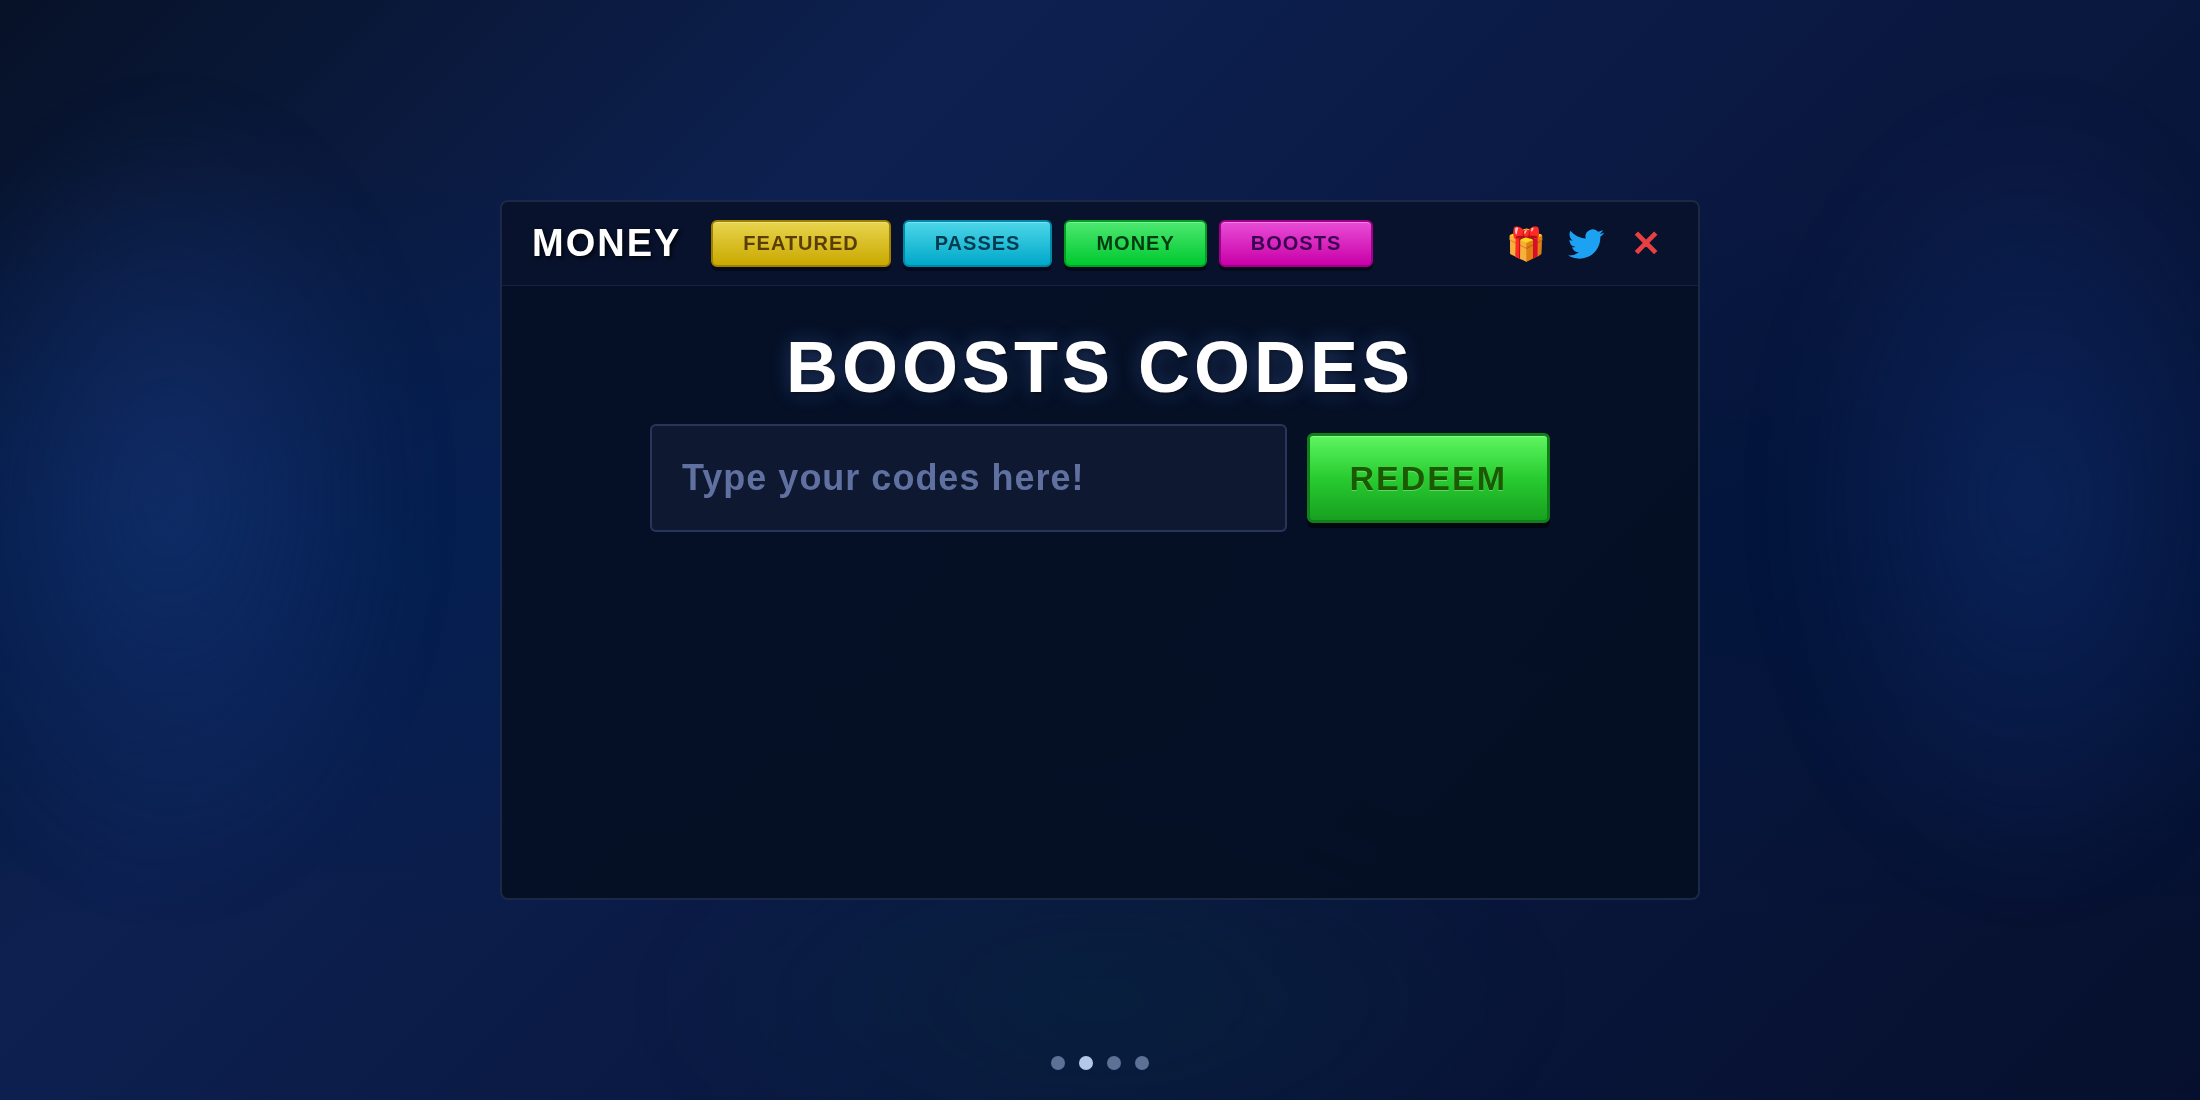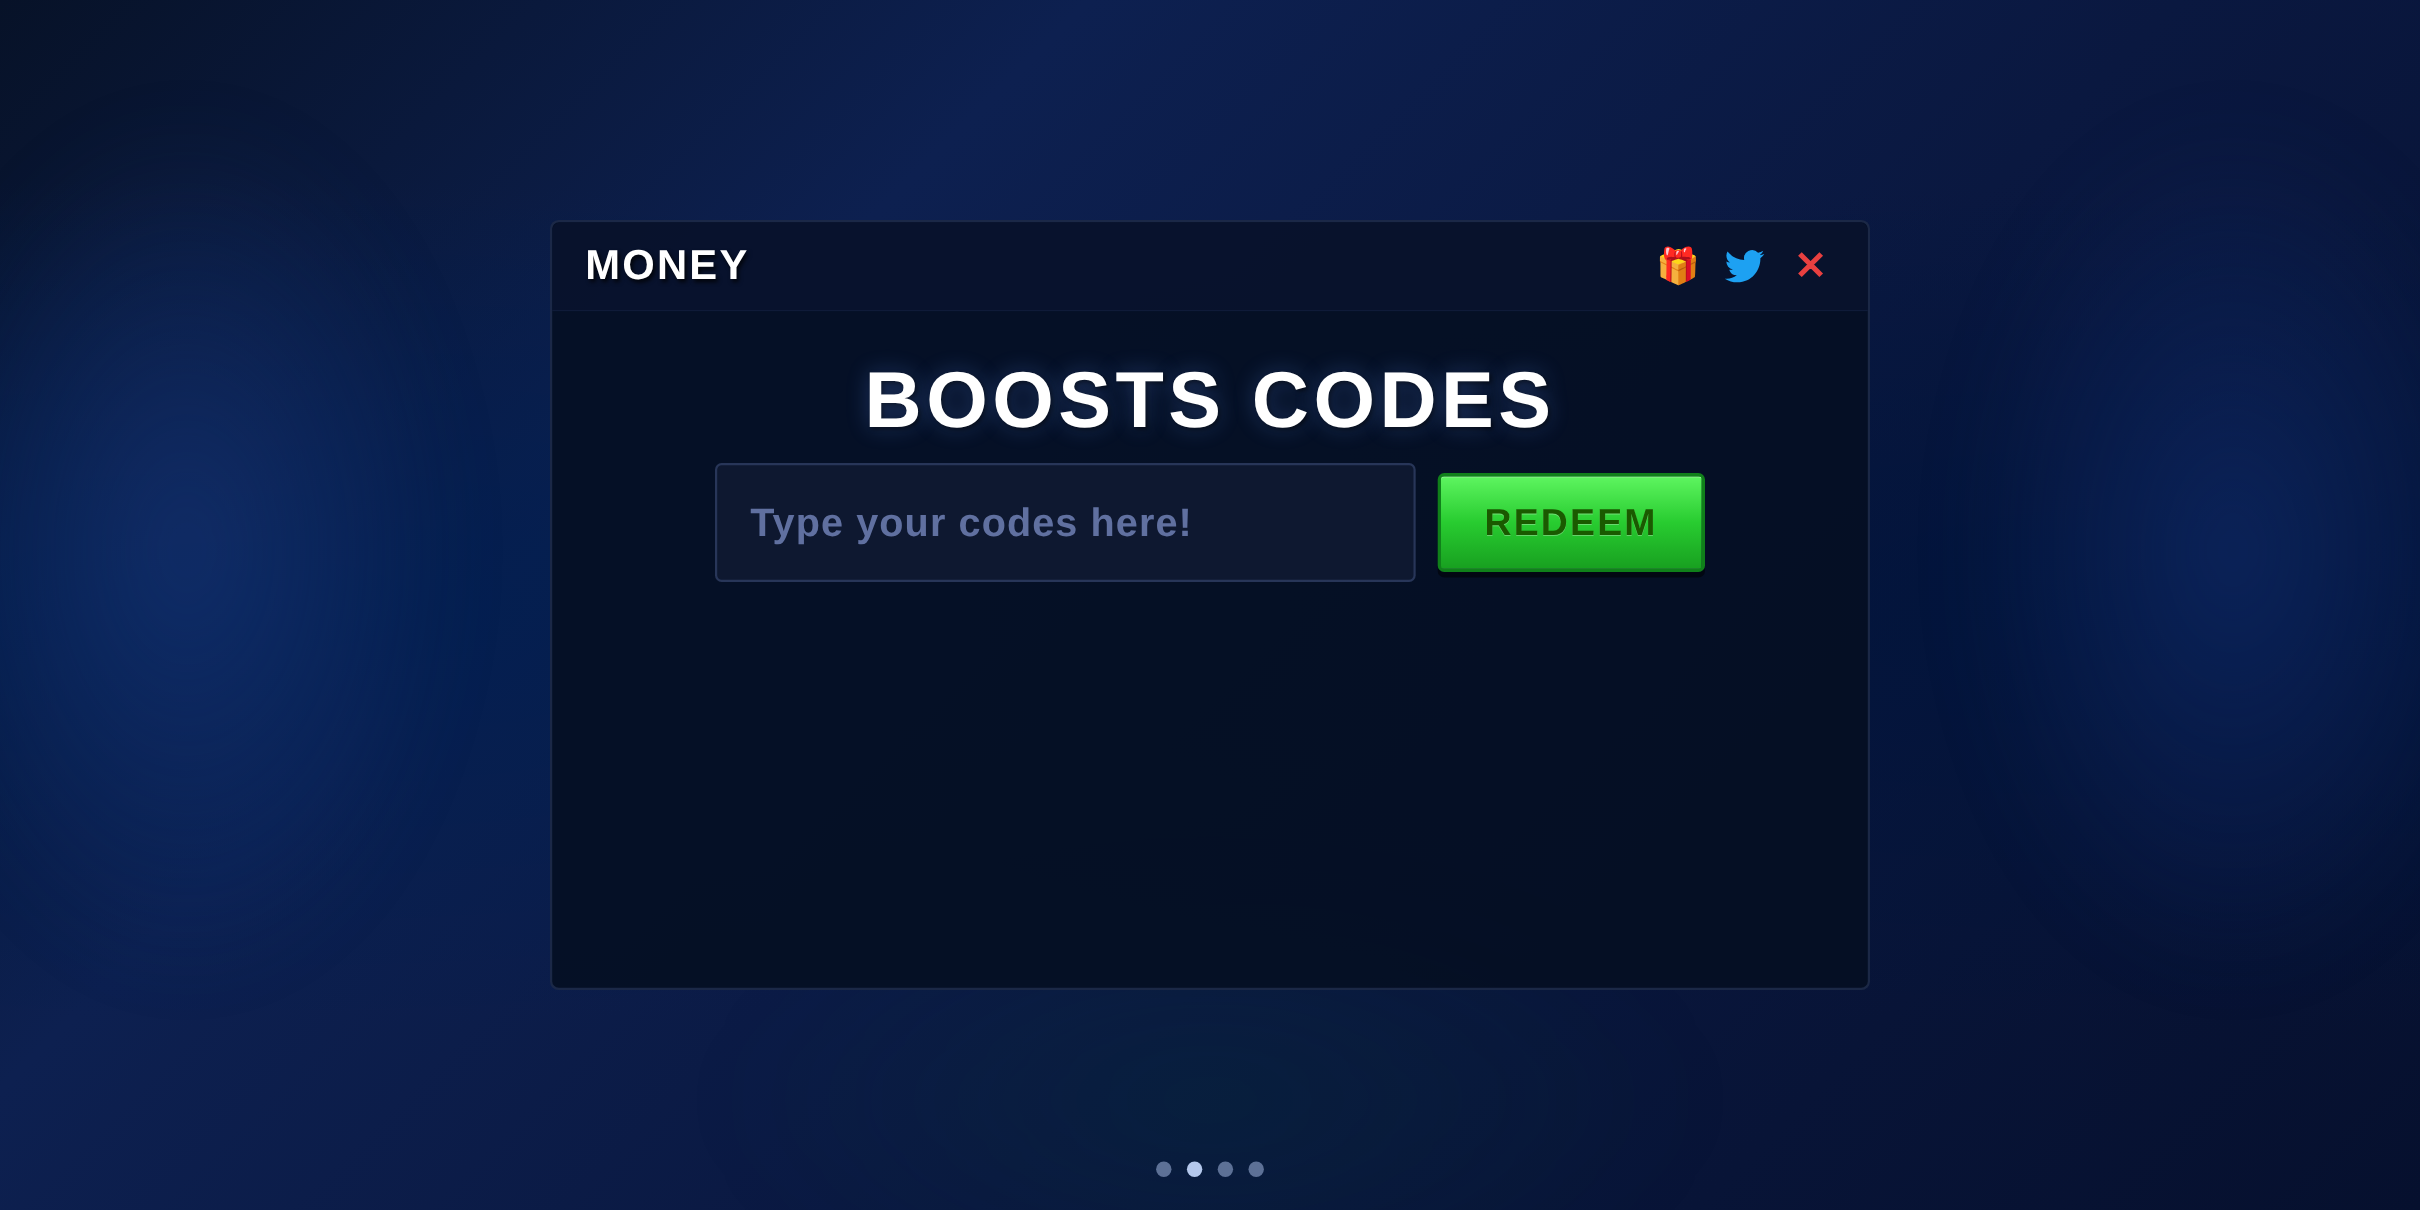--- a/index.html
+++ b/index.html
@@ -255,20 +255,26 @@
 <div class="bg-overlay"></div>
 <div class="bg-shape-left"></div>
 <div class="bg-shape-right"></div>
 <div class="bg-shape-center-bottom"></div>
 
 <div class="modal-container">
 
   <div class="modal-header">
     <span class="shop-title">MONEY</span>
 
+    <div class="nav-tabs">
+      <button class="nav-tab tab-featured">FEATURED</button>
+      <button class="nav-tab tab-passes">PASSES</button>
+      <button class="nav-tab tab-money">MONEY</button>
+      <button class="nav-tab tab-boosts">BOOSTS</button>
+    </div>
 
     <div class="header-icons">
       <span class="header-icon gift-icon">🎁</span>
       <span class="header-icon twitter-icon">
         <svg width="36" height="36" viewBox="0 0 24 24" fill="#1da1f2">
           <path d="M23.954 4.569a10 10 0 01-2.825.775 4.958 4.958 0 002.163-2.723c-.951.555-2.005.959-3.127 1.184a4.92 4.92 0 00-8.384 4.482C7.691 8.094 4.066 6.13 1.64 3.161a4.822 4.822 0 00-.666 2.475c0 1.71.87 3.213 2.188 4.096a4.904 4.904 0 01-2.228-.616v.061a4.923 4.923 0 003.946 4.827 4.996 4.996 0 01-2.212.085 4.937 4.937 0 004.604 3.417 9.868 9.868 0 01-6.102 2.105c-.39 0-.779-.023-1.17-.067a13.995 13.995 0 007.557 2.209c9.054 0 13.999-7.496 13.999-13.986 0-.209 0-.42-.015-.63a9.936 9.936 0 002.46-2.548l-.047-.02z"></path>
         </svg>
       </span>
       <span class="header-icon close-icon">✕</span>
     </div>

